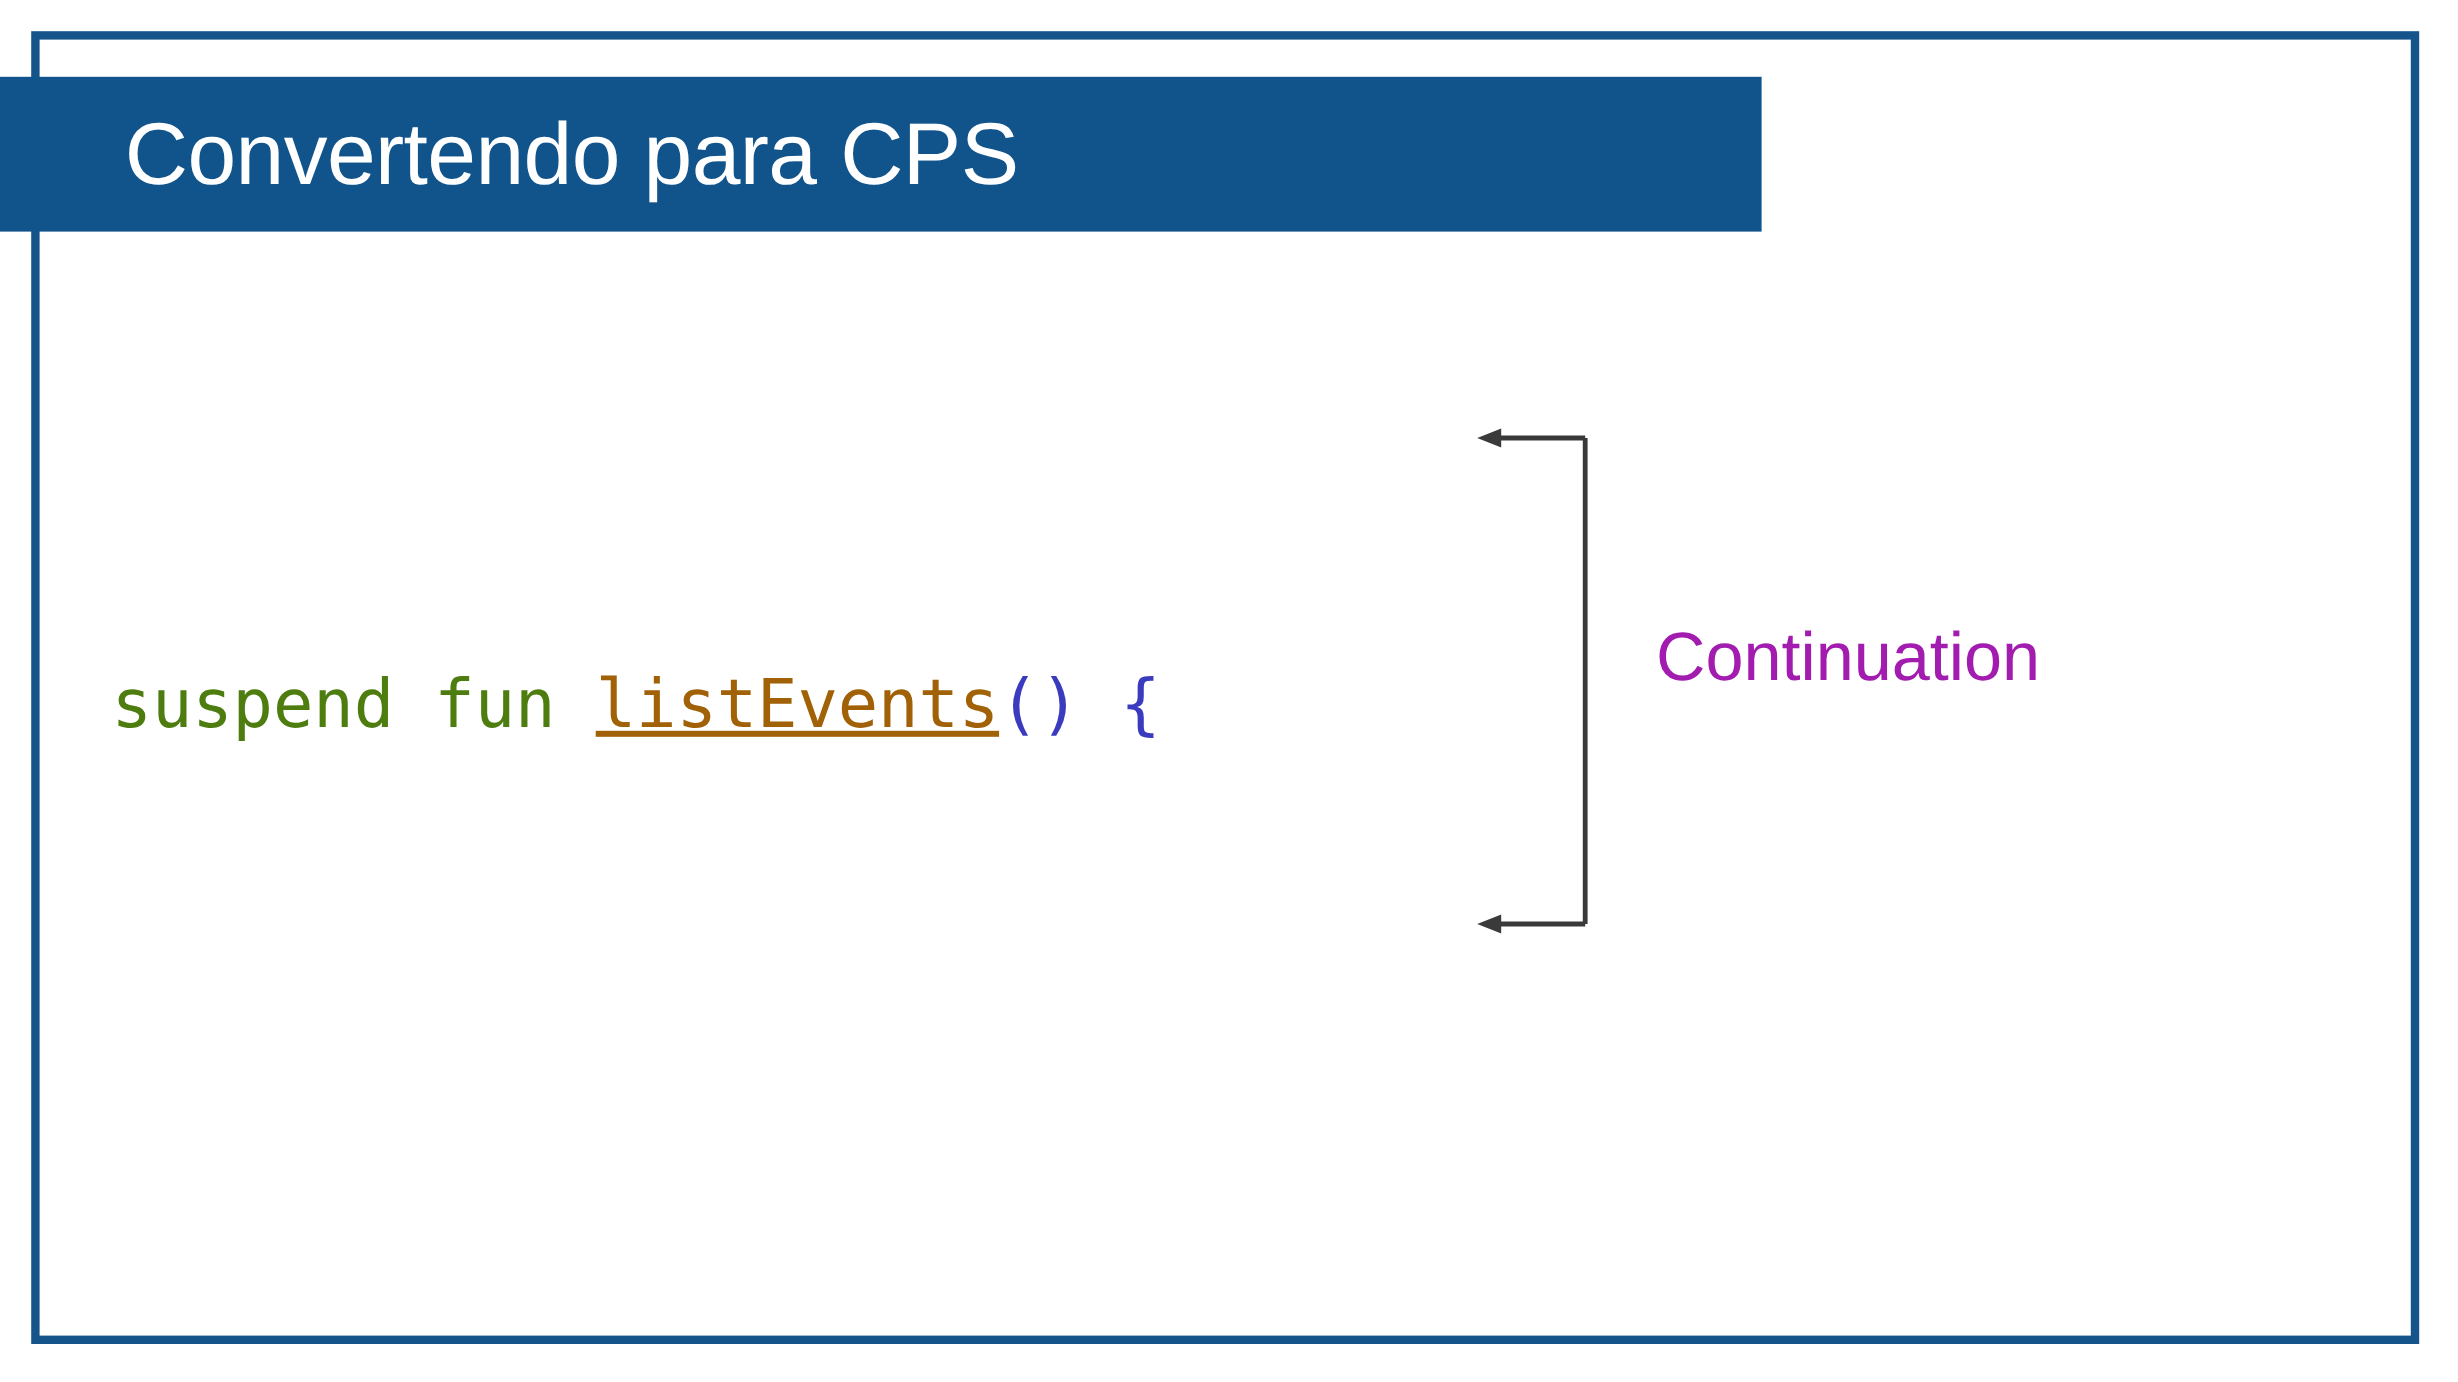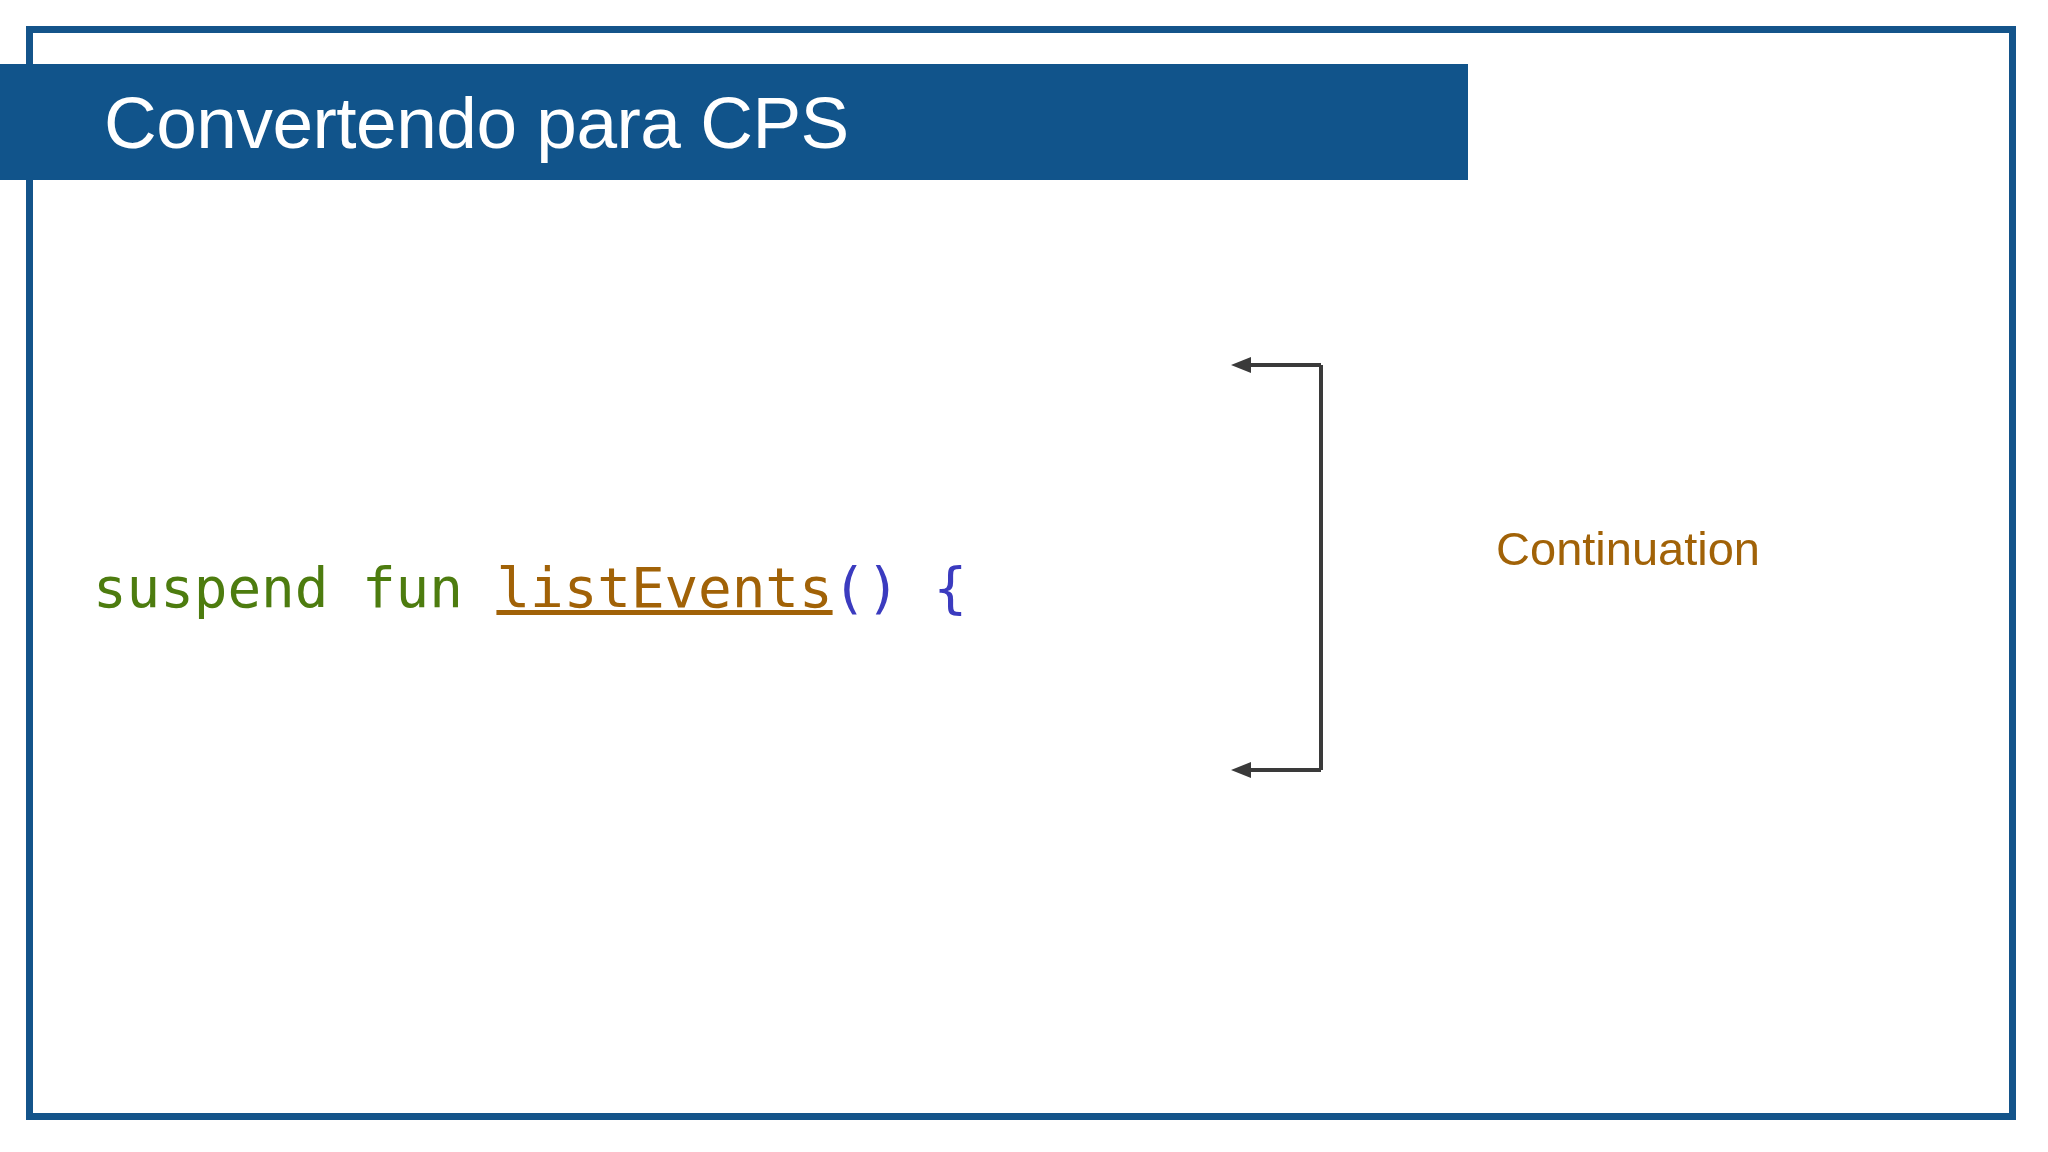--- a/index.html
+++ b/index.html
@@ -28,21 +28,21 @@
     background: transparent;
     pointer-events: none;
   }
 
   
   #title-banner {
     position: absolute;
     left: 0px;
     top: 64px;
     width: 1468px;
-    height: 116px;
+    height: 129px;
     background: #11548b;
     display: flex;
     align-items: center;
   }
   #title-text {
     margin-left: 104px;
     color: #ffffff;
     font-size: 73px;
     line-height: 1;
     font-weight: 400;
@@ -80,23 +80,23 @@
     height: 445px;
   }
   #annotation-bracket svg { display: block; }
 
   
   #annotation-label {
     position: absolute;
     left: 1380px;
     top: 516px;
     width: 380px;
-    text-align: right;
-    color: #a16207;
-    font-size: 47px;
+    text-align: left;
+    color: #a21caf;
+    font-size: 57px;
     line-height: 65px;
     font-family: "Liberation Sans", sans-serif;
   }
 </style>
 </head>
 <body>
 
 <div id="slide">
 
   <div id="frame"></div>

